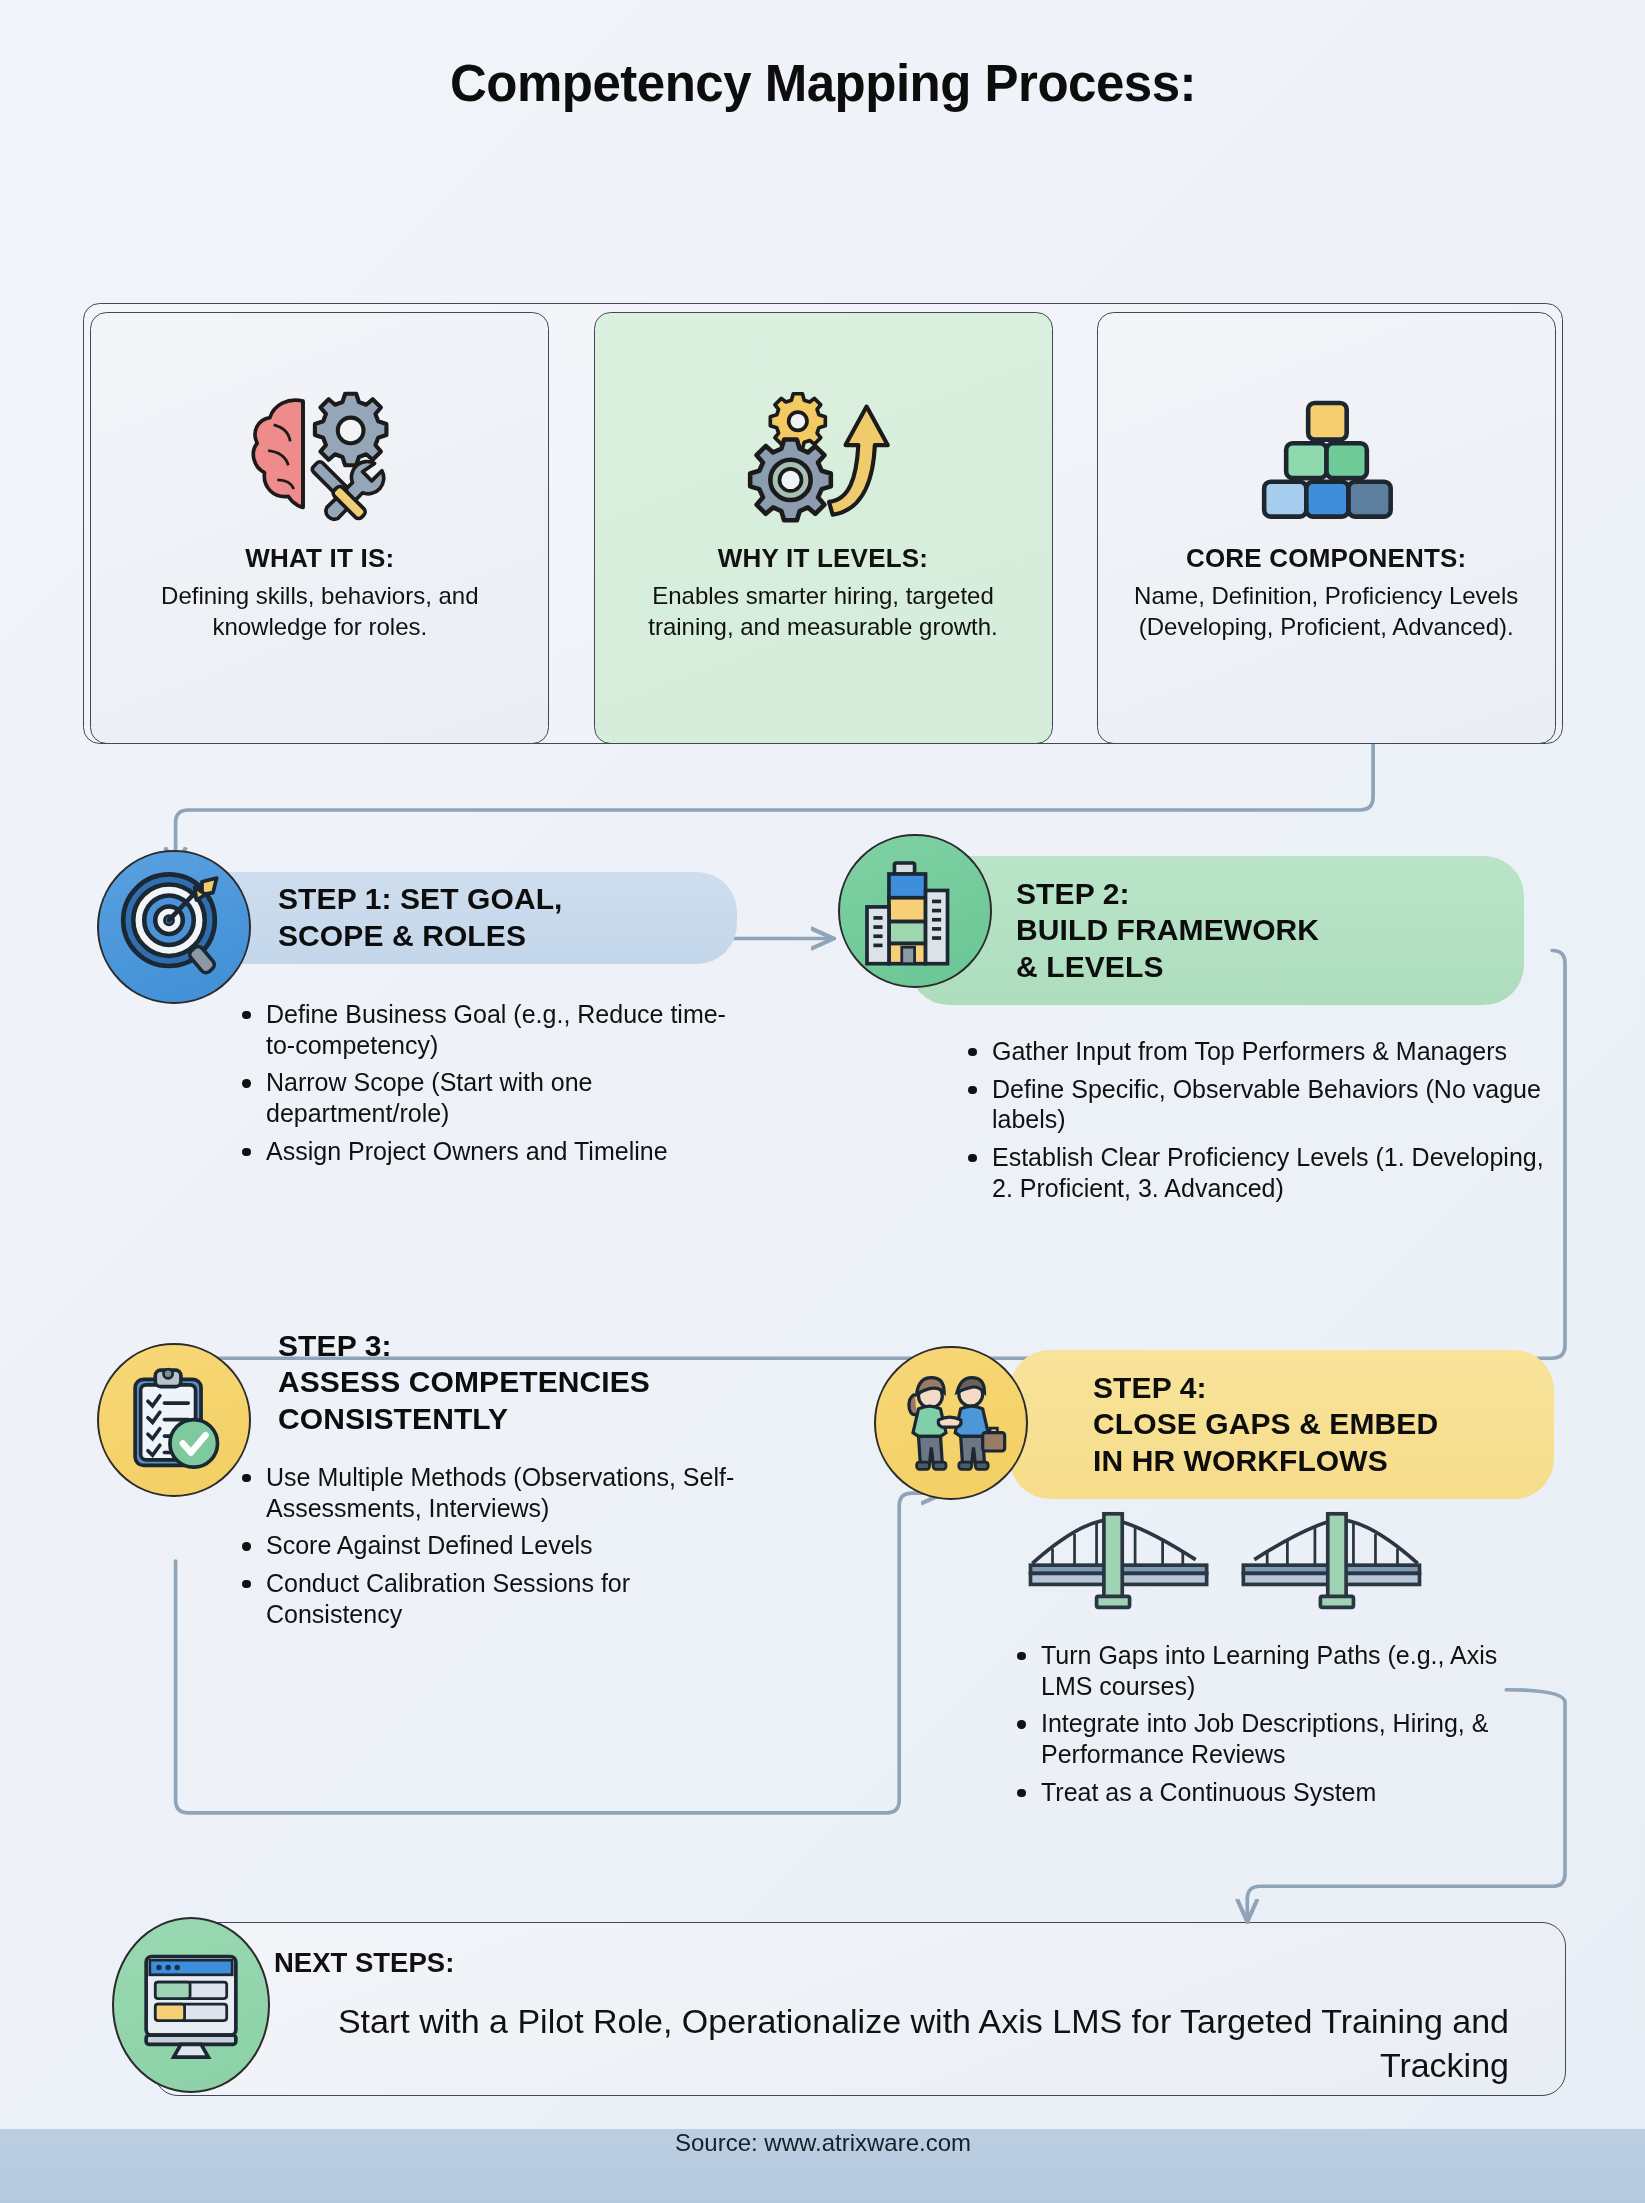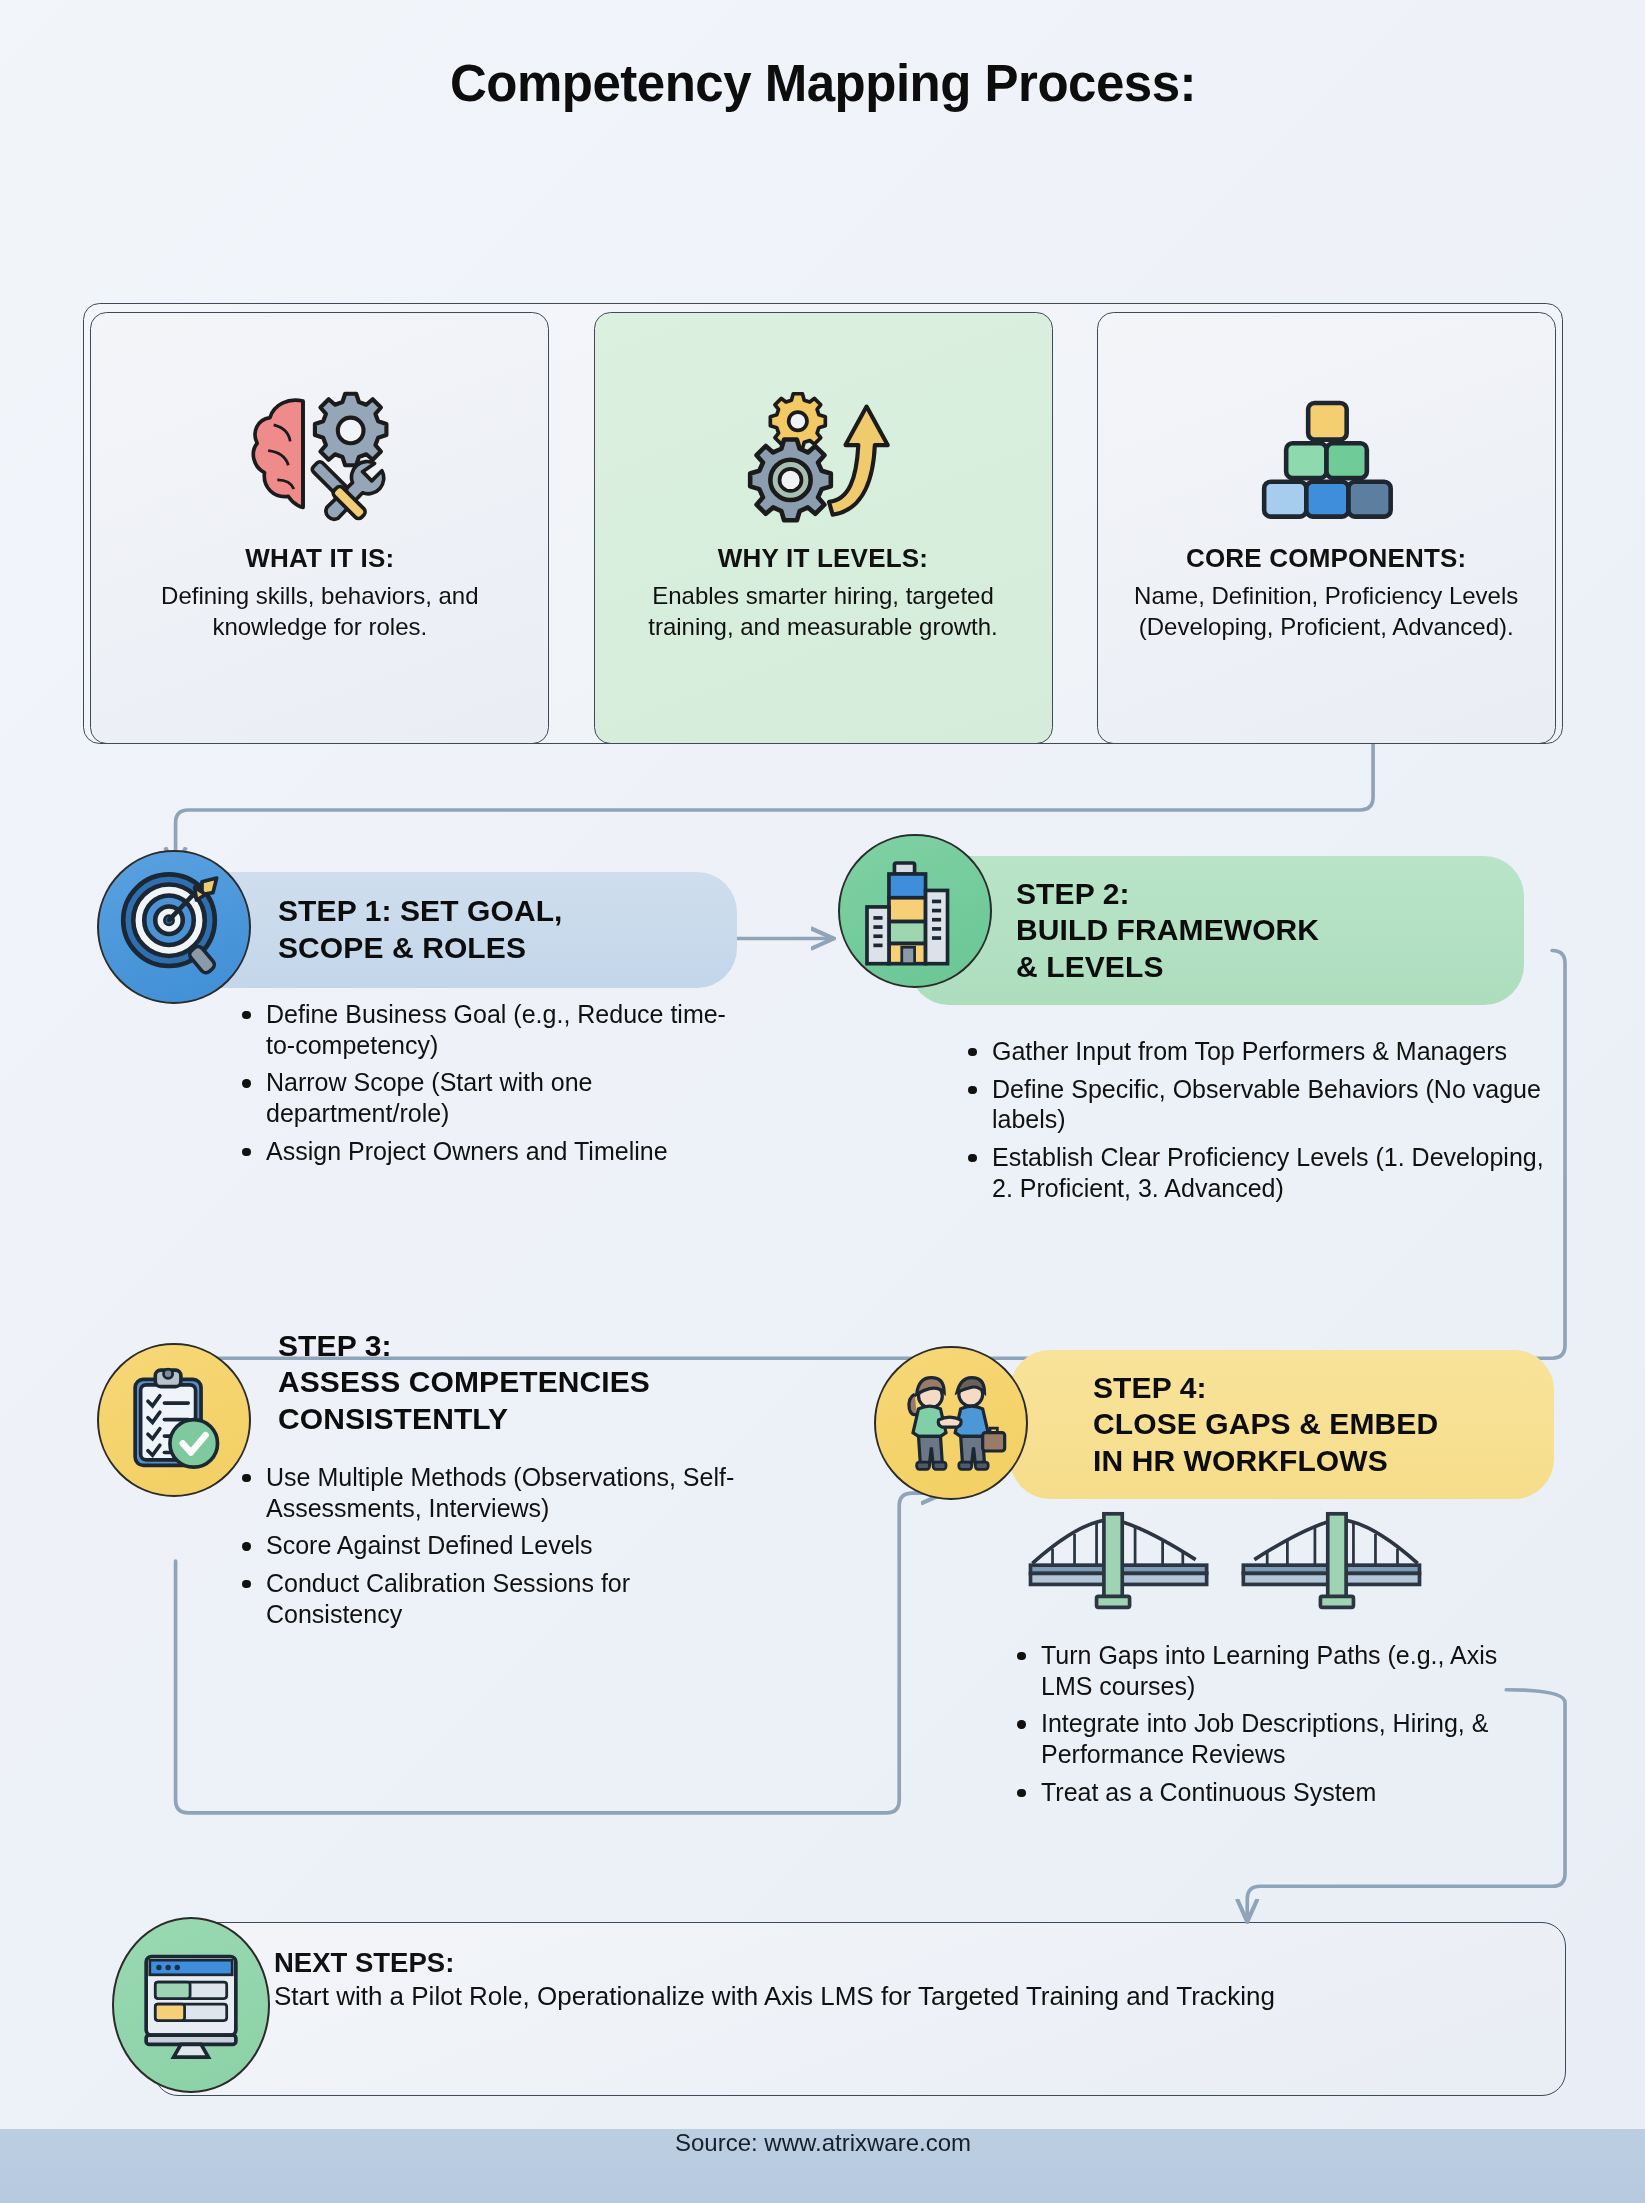--- a/index.html
+++ b/index.html
@@ -130,21 +130,21 @@
   .next-box {
     position: absolute;
     left: 154px; top: 1922px;
     width: 1412px; height: 174px;
     border: 1.8px solid #3e4a57;
     border-radius: 24px;
     background: linear-gradient(160deg, #f3f5f9 0%, #e9edf4 100%);
     padding: 24px 56px 0 119px;
   }
   .next-head { font-size: 27.5px; font-weight: 700; }
-  .next-body { font-size: 26px; line-height: 1.3; margin-top: 1px; }
+  .next-body { font-size: 34px; line-height: 1.3; margin-top: 20px; text-align: right; }
 
   
   .footer {
     position: absolute;
     left: 0; bottom: 0;
     width: 1646px; height: 75px;
     background: linear-gradient(180deg, #bcceE1 0%, #b6c9df 100%);
     display: flex; align-items: flex-start; justify-content: center;
   }
   .footer .txt { font-size: 24px; color: #15202b; }
@@ -262,21 +262,21 @@
         <rect x="114" y="102" width="46" height="38" rx="7" fill="#5c7f9f" stroke="#1e2630" stroke-width="5"></rect>
       </svg>
     </div>
     <div class="t-head">CORE COMPONENTS:</div>
     <div class="t-body">Name, Definition, Proficiency Levels (Developing, Proficient, Advanced).</div>
   </div>
 
 </div>
 
 <div class="step">
-  <div class="step-pill p-blue" style="left:171px; top:872px; width:566px; height:116px;">
+  <div class="step-pill p-blue" style="left:171px; top:872px; width:566px; height:92px;">
     <div class="step-title">
       <div>STEP 1: SET GOAL,</div>
       <div>SCOPE &amp; ROLES</div>
     </div>
   </div>
   <div class="step-circle c-blue" style="left:97px; top:850px;">
     <svg width="121" height="121" viewBox="0 0 132 132">
       <circle cx="60" cy="58" r="50" fill="#2f6fb0" stroke="#1b2733" stroke-width="5"></circle>
       <circle cx="60" cy="58" r="39" fill="#f2f5f8" stroke="#1b2733" stroke-width="5"></circle>
       <circle cx="60" cy="58" r="27" fill="#4b93d6" stroke="#1b2733" stroke-width="5"></circle>

